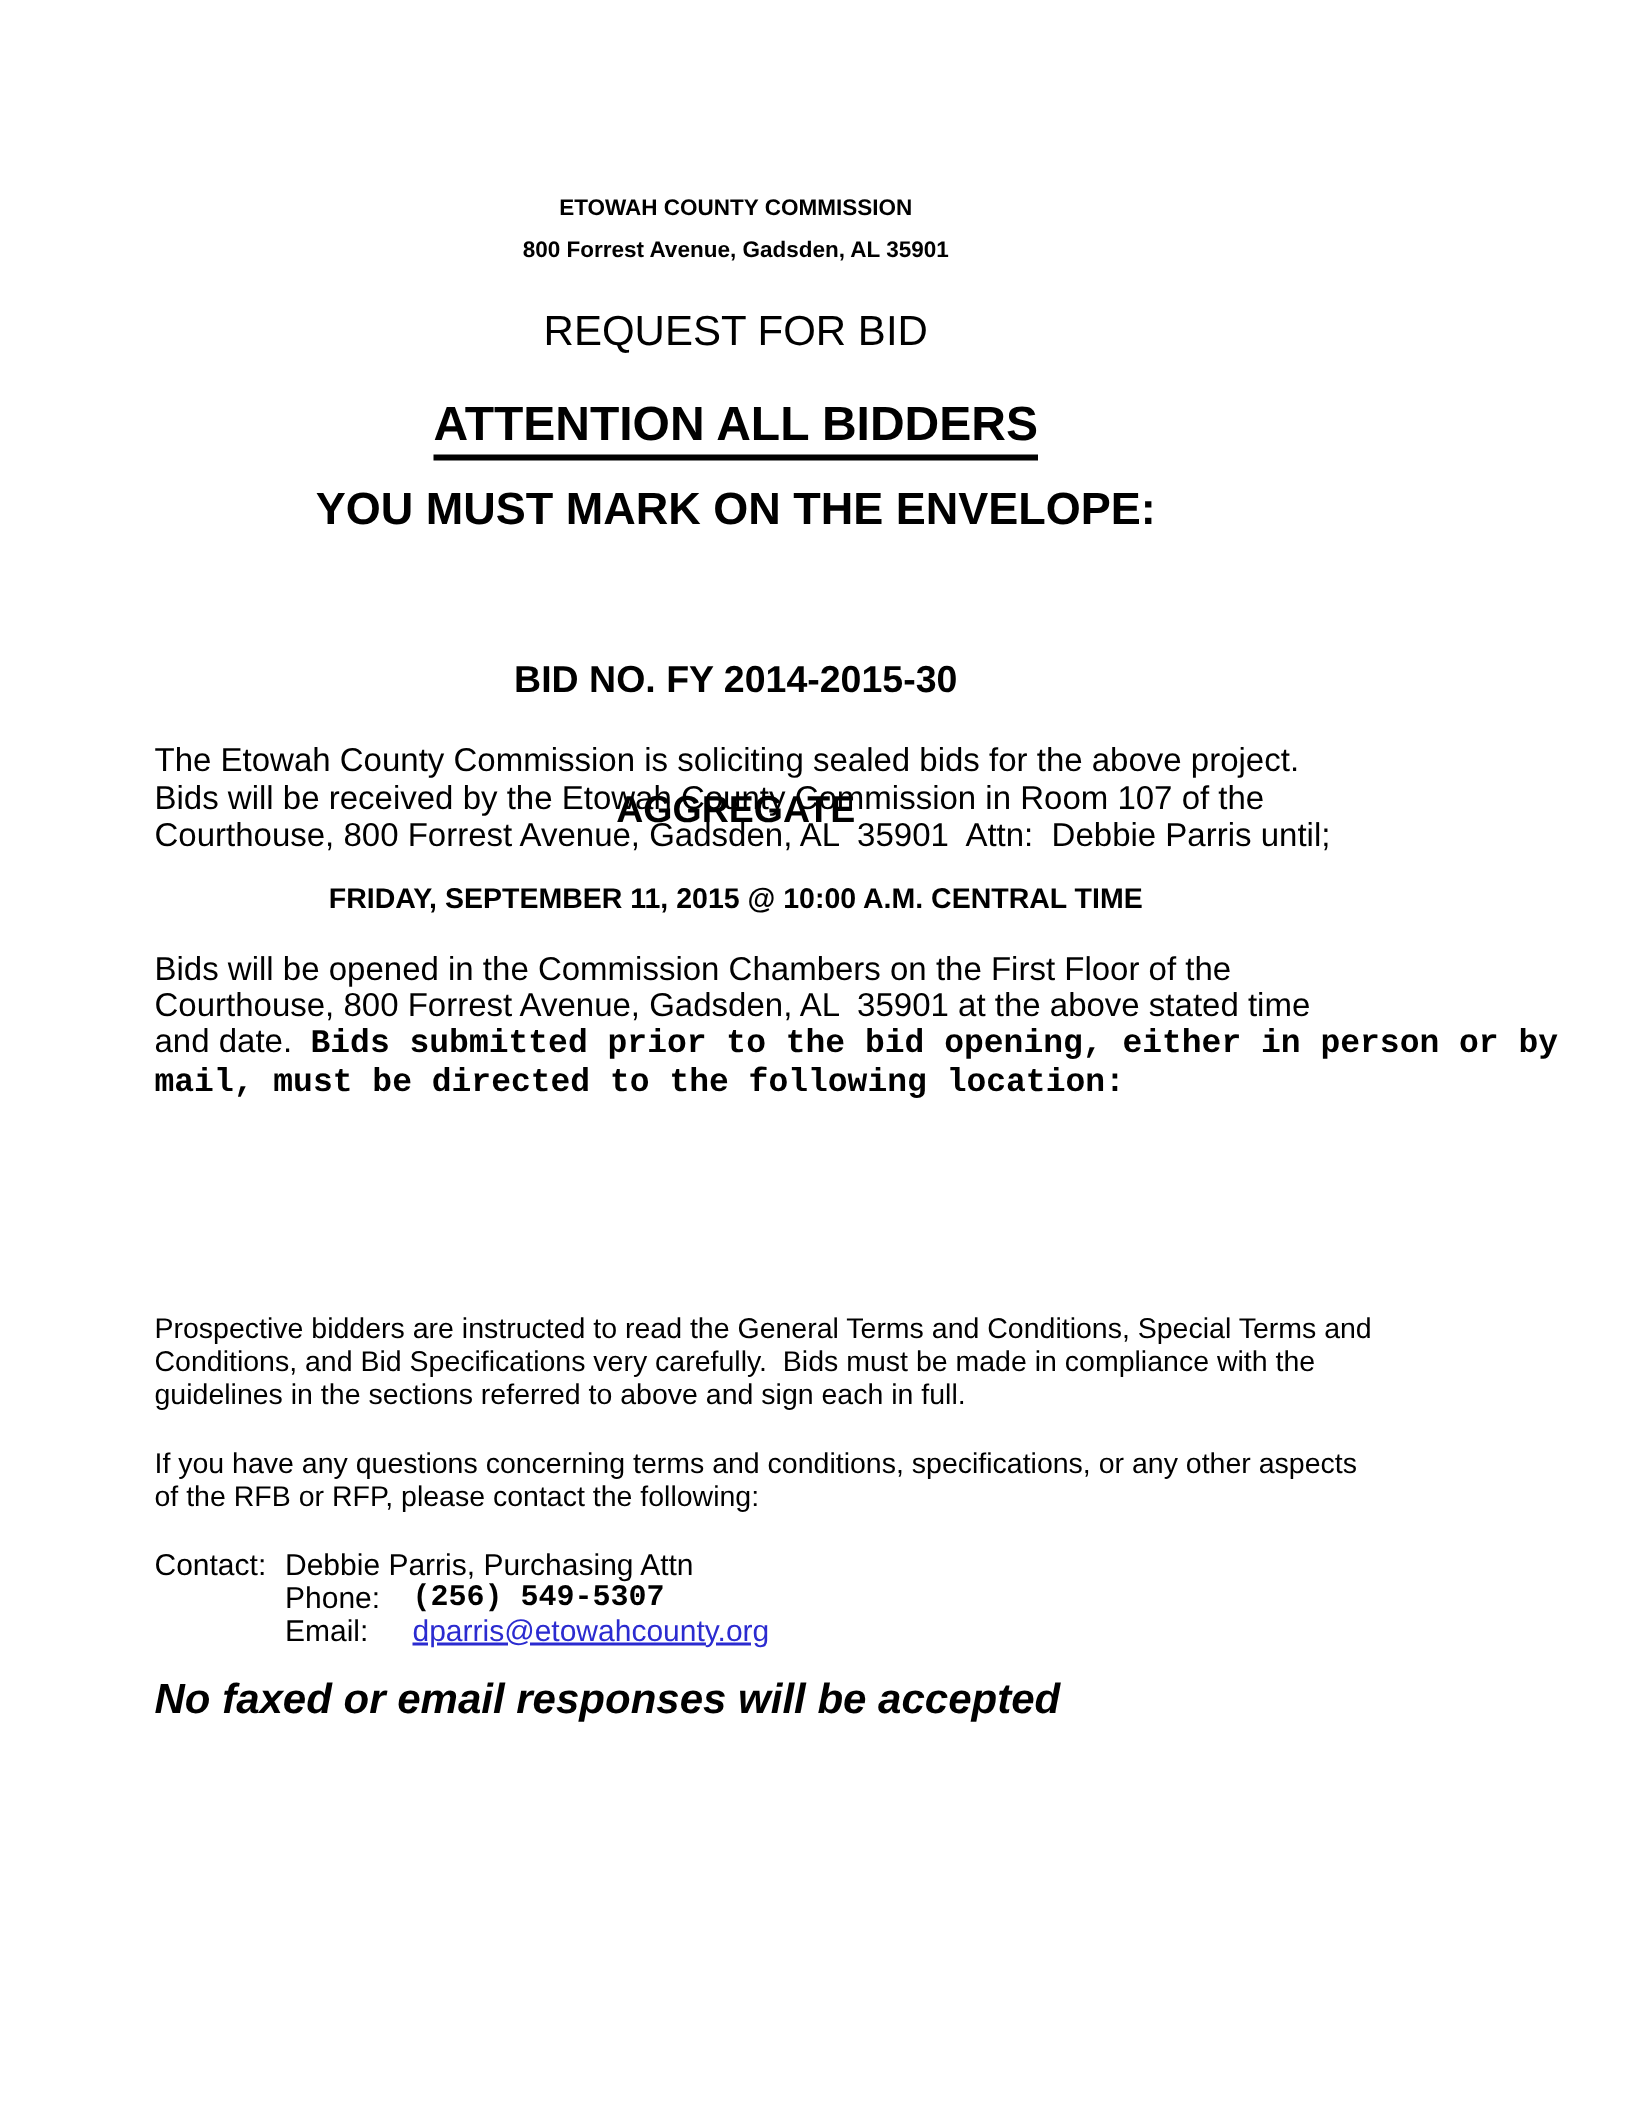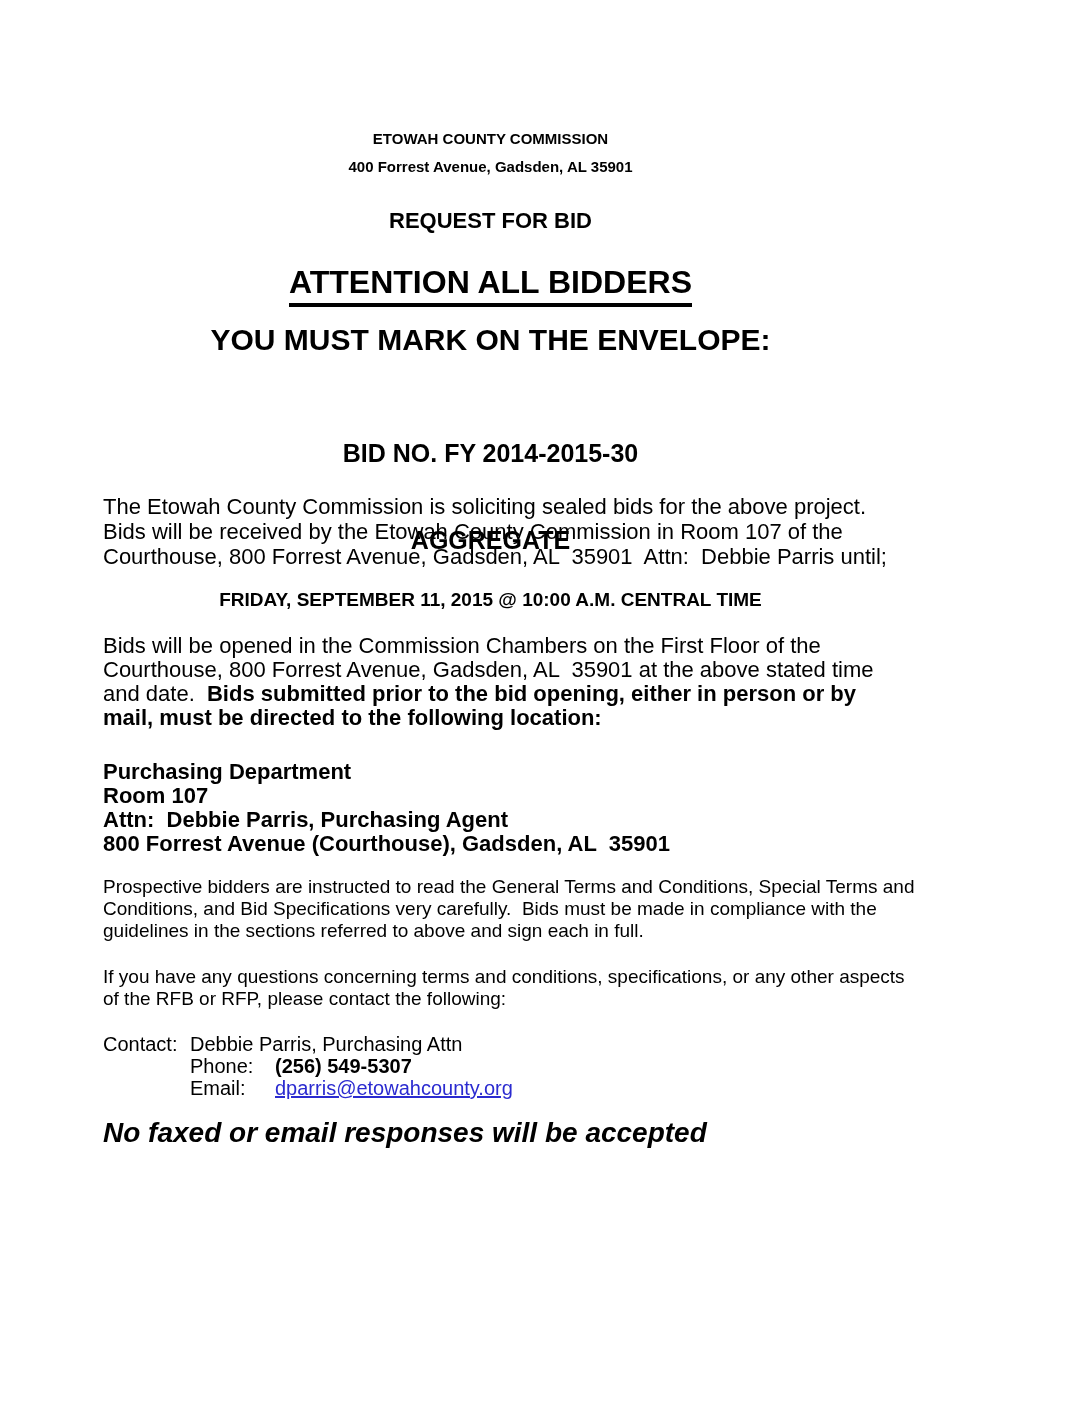--- a/index.html
+++ b/index.html
@@ -16,25 +16,25 @@
     font-family: "Liberation Sans", "DejaVu Sans", sans-serif;
     color: #000000;
     overflow: hidden;
   }
   .block {
     position: absolute;
     left: 103px;
     width: 775px;
   }
   .centered { text-align: center; }
-  .bold { font-weight: bold; }
+  .bold { font-weight: bold; font-family: Liberation Mono, monospace; }
   .pre { white-space: pre; }
 
   .hdr-line       { font-size: 15px; line-height: 28px; font-weight: bold; }
-  .title-request  { top: 204px; font-size: 22px; line-height: 34px; font-weight: bold; }
+  .title-request  { top: 204px; font-size: 28px; line-height: 34px; font-weight: normal; }
   .title-attention{ top: 264px; font-size: 32px; line-height: 36px; font-weight: bold; }
   .title-attention .underlined {
     display: inline-block;
     border-bottom: 4px solid #000;
     padding-bottom: 3px;
   }
   .title-envelope { top: 323px; font-size: 30px; line-height: 34px; font-weight: bold; }
   .bid-block      { top: 381px; font-size: 25px; line-height: 29px; font-weight: bold; }
 
   .body-par       { font-size: 22px; line-height: 25px; }
@@ -55,21 +55,21 @@
 
   .footer-notice  { top: 1117px; font-size: 28px; line-height: 32px; font-weight: bold; font-style: italic; }
 </style>
 </head>
 <body>
 
 <div class="page">
 
   <div class="block centered hdr-line" style="top:125px">ETOWAH COUNTY COMMISSION</div>
 
-  <div class="block centered hdr-line" style="top:153px">400 Forrest Avenue, Gadsden, AL  35901</div>
+  <div class="block centered hdr-line" style="top:153px">800 Forrest Avenue, Gadsden, AL  35901</div>
 
   <div class="block centered title-request">REQUEST FOR BID</div>
 
   <div class="block centered title-attention">
     <span class="underlined">ATTENTION ALL BIDDERS</span>
   </div>
 
   <div class="block centered title-envelope">YOU MUST MARK ON THE ENVELOPE:</div>
 
   <div class="block centered bid-block pre">
@@ -81,24 +81,20 @@
 Bids will be received by the Etowah County Commission in Room 107 of the
 Courthouse, 800 Forrest Avenue, Gadsden, AL  35901  Attn:  Debbie Parris until;</div>
 
   <div class="block centered deadline-line">FRIDAY, SEPTEMBER 11, 2015 @ 10:00 A.M. CENTRAL TIME</div>
 
   <div class="block body-par par-opening pre"><span>Bids will be opened in the Commission Chambers on the First Floor of the
 Courthouse, 800 Forrest Avenue, Gadsden, AL  35901 at the above stated time
 and date.  </span><span class="bold">Bids submitted prior to the bid opening, either in person or by
 mail, must be directed to the following location:</span></div>
 
-  <div class="block mail-address pre">Purchasing Department
-Room 107
-Attn:  Debbie Parris, Purchasing Agent
-800 Forrest Avenue (Courthouse), Gadsden, AL  35901</div>
 
   <div class="block small-par par-instruct pre">Prospective bidders are instructed to read the General Terms and Conditions, Special Terms and
 Conditions, and Bid Specifications very carefully.  Bids must be made in compliance with the
 guidelines in the sections referred to above and sign each in full.</div>
 
   <div class="block small-par par-questions pre">If you have any questions concerning terms and conditions, specifications, or any other aspects
 of the RFB or RFP, please contact the following:</div>
 
   <div class="block contact-block">
     <div class="contact-row">

